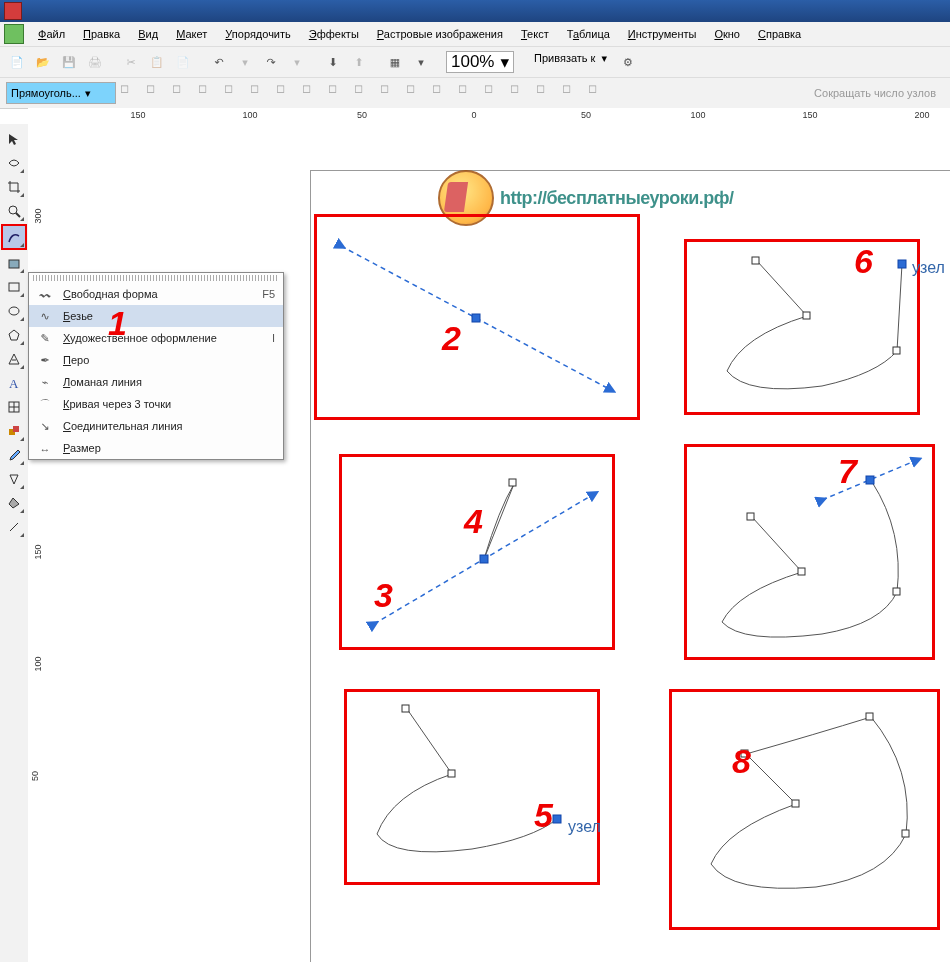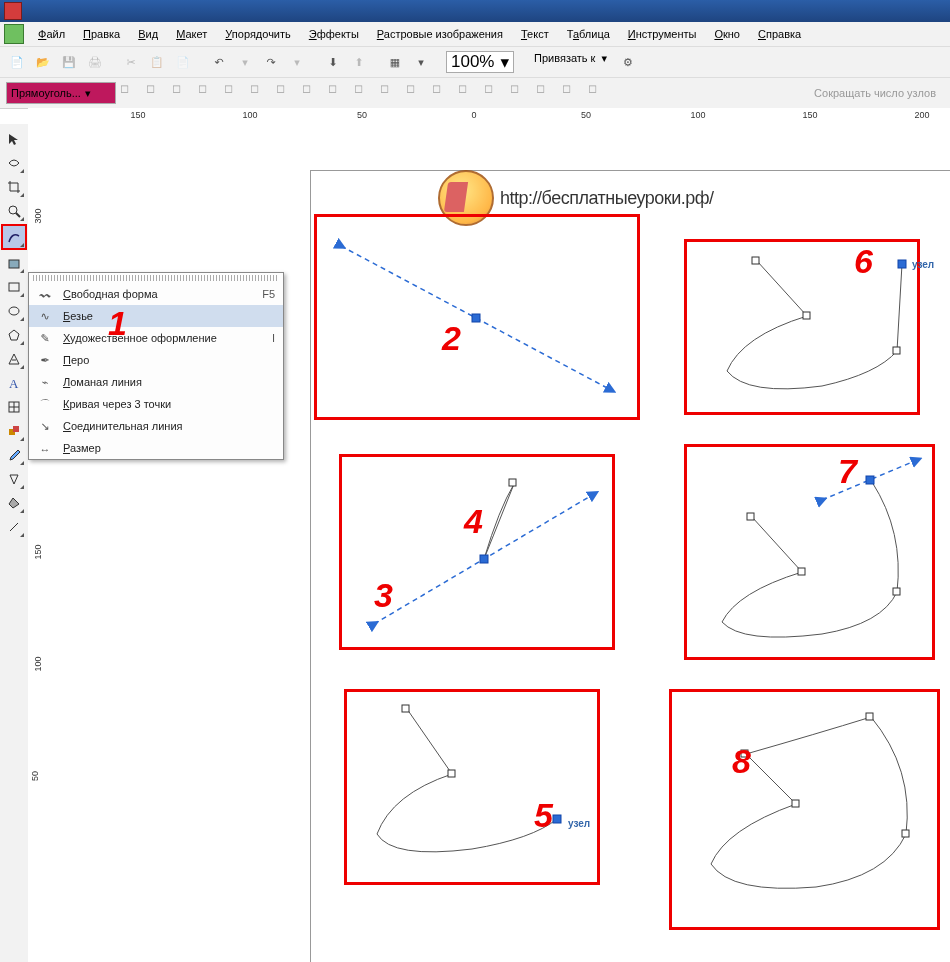--- a/index.html
+++ b/index.html
@@ -9,49 +9,49 @@
 .menu-bar .mi{padding:3px 8px;cursor:default}
 .menu-bar .mi u{text-decoration:underline}
 .menu-bar .app-icon{width:18px;height:18px;background:#6fc060;border:1px solid #3a7a30;margin-right:4px}
 .toolbar1{height:30px;background:#f2f2f2;display:flex;align-items:center;gap:4px;padding:0 6px;border-bottom:1px solid #ddd}
 .tb-btn{width:22px;height:22px;display:flex;align-items:center;justify-content:center;color:#555}
 .tb-btn.disabled{opacity:.35}
 .tb-sep{width:6px;height:22px}
 .zoom-combo{border:1px solid #aaa;height:20px;display:flex;align-items:center;padding:0 4px;background:#fff;gap:6px;font-size:17px}
 .snap-combo{height:20px;display:flex;align-items:flex-start;padding:0 6px;gap:6px}
 .toolbar2{height:30px;background:#f2f2f2;display:flex;align-items:center;gap:4px;padding:0 6px;border-bottom:1px solid #d0d0d0}
-.shape-combo{border:1px solid #aaa;height:20px;width:100px;display:flex;align-items:center;padding:0 4px;background:#be185d;gap:4px}
+.shape-combo{border:1px solid #aaa;height:20px;width:100px;display:flex;align-items:center;padding:0 4px;background:#7dd3fc;gap:4px}
 .toolbar2 .small-btn{width:22px;height:22px;opacity:.35}
 .toolbar2 .right-label{margin-left:auto;color:#999;padding-right:8px}
 .work-area{position:absolute;top:108px;left:0;right:0;bottom:0}
 .ruler-h{position:absolute;top:0;left:28px;right:0;height:16px;background:#fff;border-bottom:1px solid #999;font-size:9px;color:#333}
 .ruler-h .tick{position:absolute;top:2px;text-align:center;transform:translateX(-50%)}
 .ruler-v{position:absolute;top:16px;left:28px;width:16px;bottom:0;background:#fff;border-right:1px solid #999;font-size:9px;color:#333}
 .ruler-v .tick{position:absolute;left:2px;transform:translateY(-50%) rotate(-90deg);transform-origin:center}
 .ruler-corner{position:absolute;top:0;left:28px;width:16px;height:16px;background:#fff;border:1px solid #999;border-top:none;border-left:none}
 .toolbox{position:absolute;top:16px;left:0;width:28px;bottom:0;background:#f2f2f2;display:flex;flex-direction:column;align-items:center;gap:2px;padding-top:4px}
 .tool{width:22px;height:22px;display:flex;align-items:center;justify-content:center;position:relative}
 .tool .corner{position:absolute;right:1px;bottom:1px;width:0;height:0;border-left:4px solid transparent;border-bottom:4px solid #555}
 .tool.active{border:2px solid #e00;background:#b8c8e8}
 .canvas{position:absolute;top:16px;left:44px;right:0;bottom:0;background:#fff}
 .page-shadow{position:absolute;top:46px;left:266px;width:680px;height:900px;border:1px solid #999;box-shadow:3px 3px 0 #ccc;background:#fff}
 .watermark{position:absolute;top:46px;left:394px;display:flex;align-items:center;gap:6px;opacity:.8}
 .watermark .badge{width:52px;height:52px;border-radius:50%;background:radial-gradient(circle at 40% 35%,#ffe26b 0%,#ffa61a 70%,#c8600c 100%);border:2px solid #9c4800;position:relative}
 .watermark .badge::before{content:"";position:absolute;left:6px;top:10px;width:20px;height:30px;background:#d43c3c;border-radius:3px 0 0 3px;transform:skewX(-8deg)}
-.watermark .wm-text{color:#000000;font-size:18px;font-weight:normal;letter-spacing:-.5px}
+.watermark .wm-text{color:#0f766e;font-size:18px;font-weight:bold;letter-spacing:-.5px}
 .flyout{position:absolute;top:164px;left:28px;width:254px;background:#fdfdfd;border:1px solid #888;box-shadow:2px 2px 4px rgba(0,0,0,.3);z-index:50}
 .flyout .grip{height:6px;background:repeating-linear-gradient(90deg,#aaa 0 1px,transparent 1px 3px);margin:2px 4px}
 .flyout .item{display:flex;align-items:center;height:22px;padding:0 8px;gap:10px;font-size:11px;color:#222}
 .flyout .item .ico{width:16px;height:16px;display:flex;align-items:center;justify-content:center;color:#555}
 .flyout .item.sel{background:#d0ddee}
 .flyout .item .sc{margin-left:auto;color:#555}
 .flyout .item u{text-decoration:underline}
 .red-box{position:absolute;border:3px solid #e00}
 .red-num{position:absolute;color:#e00;font:bold 34px Arial;font-style:italic}
-.node-label{position:absolute;color:#36a;font-size:10px;font-weight:bold}
+.node-label{position:absolute;color:#36a;font-size:16px;font-weight:normal}
 svg{position:absolute;overflow:visible}
 </style>
 </head>
 <body>
 
 <div class="title-bar">
   <span class="icon"></span>
 </div>
 
 <div class="menu-bar">

